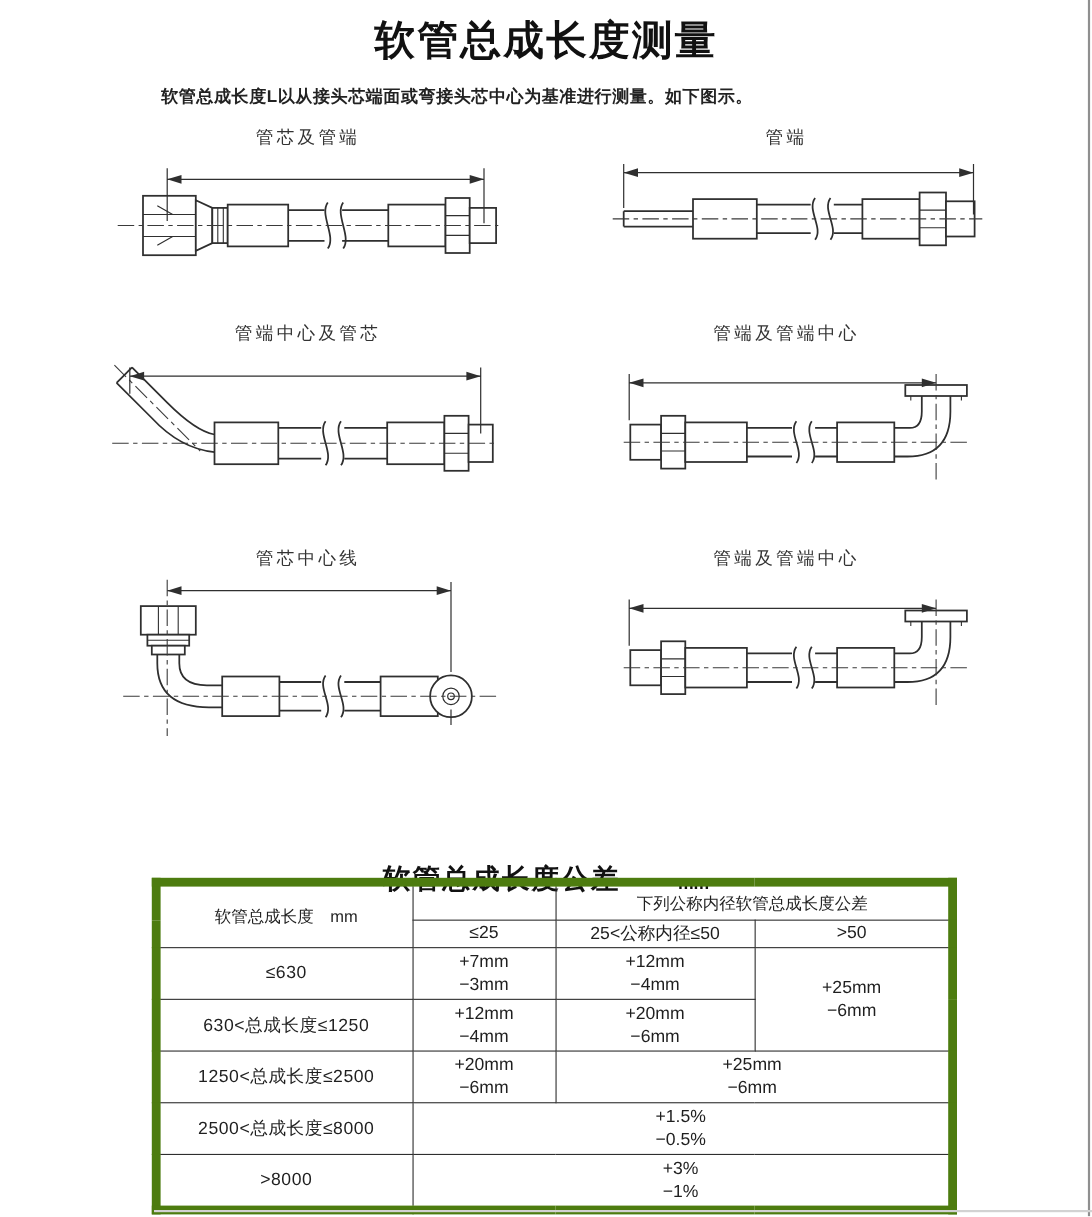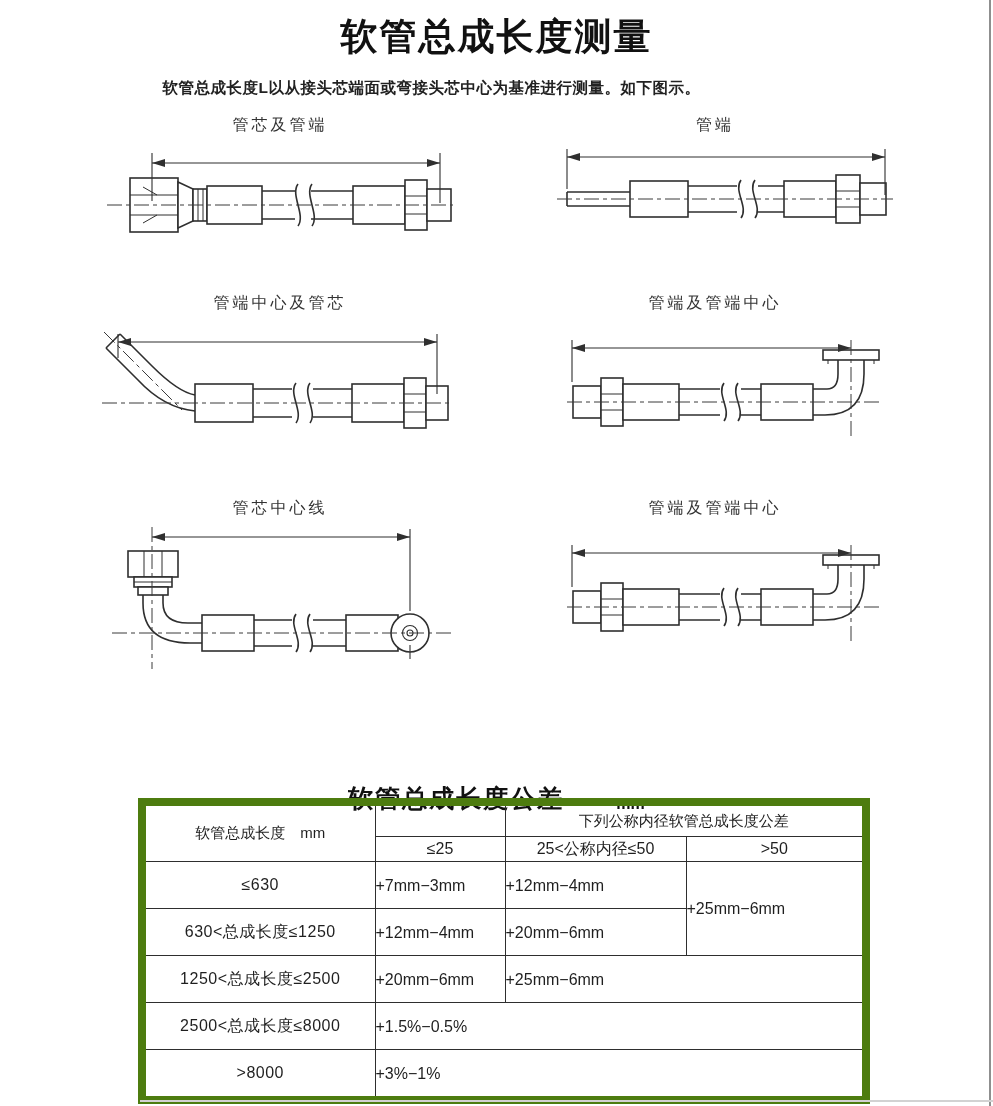--- a/index.html
+++ b/index.html
@@ -5,21 +5,21 @@
   html,body{margin:0;padding:0;background:#ffffff;}
   .page{
     position:relative;width:993px;height:1106px;background:#ffffff;overflow:hidden;
     font-family:"Liberation Sans","DejaVu Sans",sans-serif;color:#1f1f1f;
   }
   .page-title{
     position:absolute;left:0;top:12px;width:993px;text-align:center;
     font-size:37px;font-weight:bold;letter-spacing:2px;color:#111;
   }
   .intro{
-    position:absolute;left:16px;top:78px;width:831px;text-align:center;
+    position:absolute;left:0;top:78px;width:831px;text-align:center;
     font-size:15.5px;font-weight:bold;color:#222;letter-spacing:.5px;
   }
   .diagram-label{
     position:absolute;text-align:center;
     font-family:"Liberation Serif","DejaVu Serif",serif;
     font-size:16px;color:#333;letter-spacing:3px;
   }
   .panel{position:absolute;}
   svg .part{fill:#ffffff;stroke:#2f2f2f;stroke-width:1.6;}
   svg .pline{fill:none;stroke:#2f2f2f;stroke-width:1.6;}
@@ -43,21 +43,21 @@
   table.tol-table td{
     border:1px solid #2e2e2e;text-align:center;vertical-align:middle;
     padding:0;
   }
   table.tol-table{border:8px solid #4d7c0f;}
   .col1{width:233px;} .col2{width:130px;} .col3{width:181px;} .col4{width:180px;}
   .hrow1 td{height:30px;font-size:15px;}
   .hrow2 td{height:24px;font-size:16px;border-bottom:2px solid #2e2e2e;}
   .drow td{height:46px;font-size:16px;}
   .corner{font-size:16px;}
-  .tol{display:flex;line-height:21px;}
+  .tol{display:flex;flex-direction:column;line-height:21px;}
   .range-cell{letter-spacing:.5px;}
 
   .edge-line-right{
     position:absolute;right:2px;top:0;width:2px;height:1106px;background:#8f8f8f;
   }
   .edge-line-bottom{
     position:absolute;left:140px;right:0;top:1100px;height:2px;background:#d2d2d2;
   }
 </style>
 </head>

